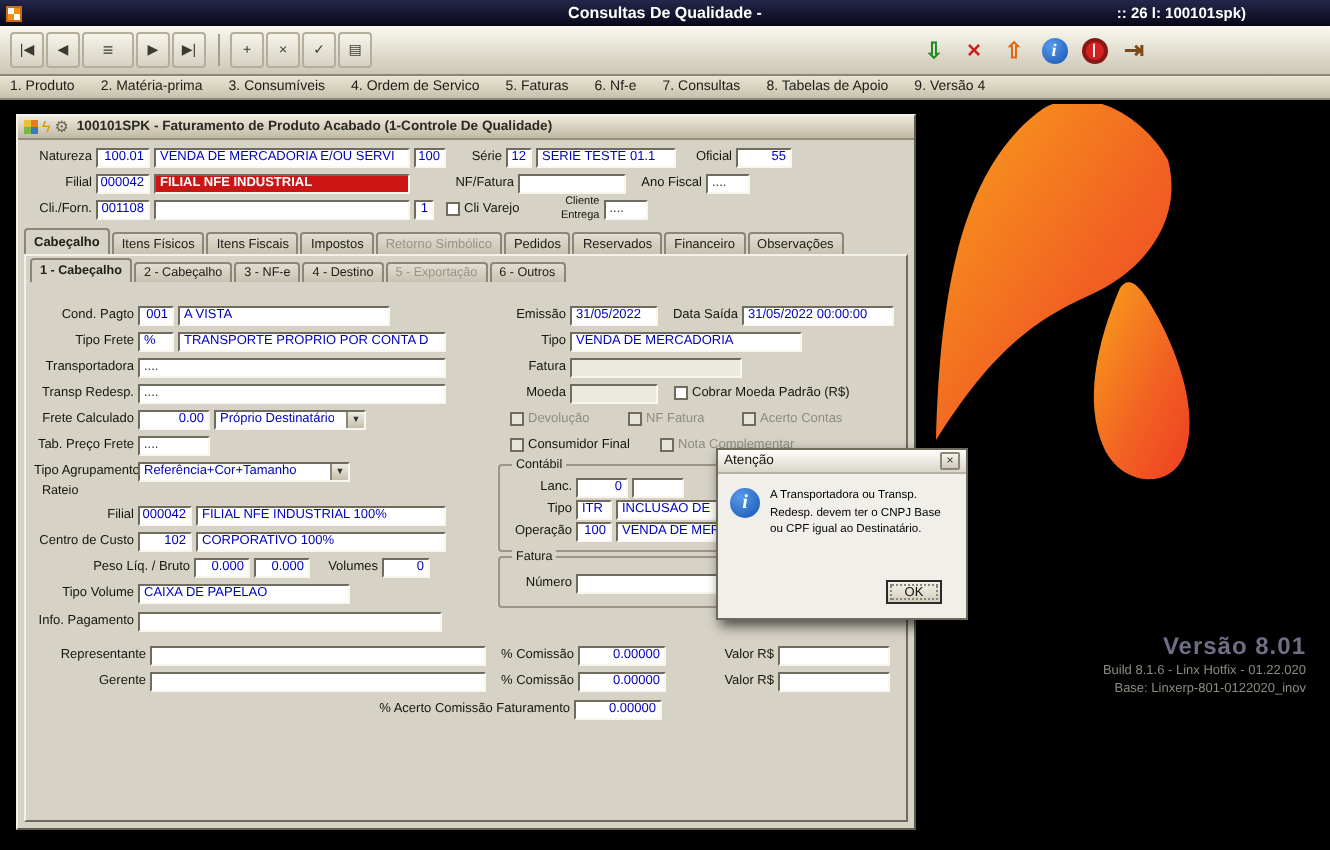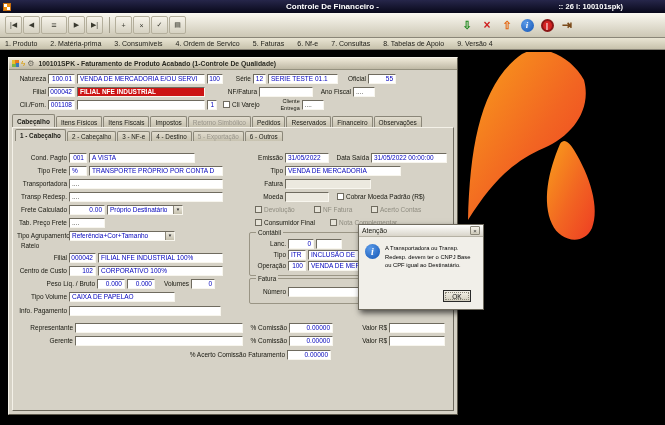--- a/index.html
+++ b/index.html
@@ -86,21 +86,21 @@
   .dlg-body{position:absolute;left:0;top:12px;right:0;bottom:0;padding:7px 6px 0 6px;display:flex;align-items:flex-start}
   .dlg-icon{width:15px;height:15px;border-radius:50%;background:radial-gradient(circle at 35% 30%,#5a9ae8,#1254b4);color:#fff;font-size:10px;font-style:italic;font-weight:bold;font-family:"Liberation Serif",serif;display:flex;align-items:center;justify-content:center;flex:none;margin-right:5px}
   .dlg-text{font-size:5.8px;color:#000;line-height:1.5}
   .dlg-ok{position:absolute;right:12px;bottom:7px;width:28px;height:12px;background:linear-gradient(180deg,#f4f1e8,#d2cebe);border:1px solid #2a2a2a;font-size:6.5px;color:#111;display:flex;align-items:center;justify-content:center;outline:1px dotted #8a8678;outline-offset:-3px}
 </style>
 </head>
 <body>
 
 <div class="titlebar">
   <span class="app-icon"></span>
-  <span class="tb-title">Controle De Financeiro -</span>
+  <span class="tb-title">Consultas De Qualidade -</span>
   <span class="tb-right">:: 26 l: 100101spk)</span>
 </div>
 
 <div class="toolbar">
   <button class="tbtn">
       <span>|◀</span>
     </button>
   <button class="tbtn">
       <span>◀</span>
     </button>
@@ -166,20 +166,25 @@
       <linearGradient id="fg1" x1="0" y1="0" x2="1" y2="1">
         <stop offset="0" stop-color="#f9a01b"></stop>
           <stop offset="0.55" stop-color="#f26522"></stop>
           <stop offset="1" stop-color="#ee3d23"></stop>
       </linearGradient>
     </defs>
     <path d="M70,2 C30,30 18,90 16,168 C40,130 60,110 92,96 C120,84 140,58 132,28 C120,6 92,-10 70,2 Z" fill="url(#fg1)"></path>
     <path d="M108,92 C96,120 90,150 100,172 C108,190 132,194 140,176 C148,156 138,124 122,98 C117,90 112,86 108,92 Z" fill="url(#fg1)"></path>
   </svg>
 
+  <div class="version">
+    <div class="v1">Versão  8.01</div>
+    <div class="v2">Build 8.1.6 - Linx Hotfix - 01.22.020</div>
+    <div class="v2">Base: Linxerp-801-0122020_inov</div>
+  </div>
 
   <div class="fwin">
     <div class="ftitle">
       <span class="icon-grid"></span>
       <span class="icon-bolt">ϟ</span>
       <span class="icon-gear">⚙</span>
       <span class="ftitle-text">100101SPK - Faturamento de Produto Acabado (1-Controle De Qualidade)</span>
     </div>
 
     <div class="frow" style="left:3px;top:15px;right:3px">

